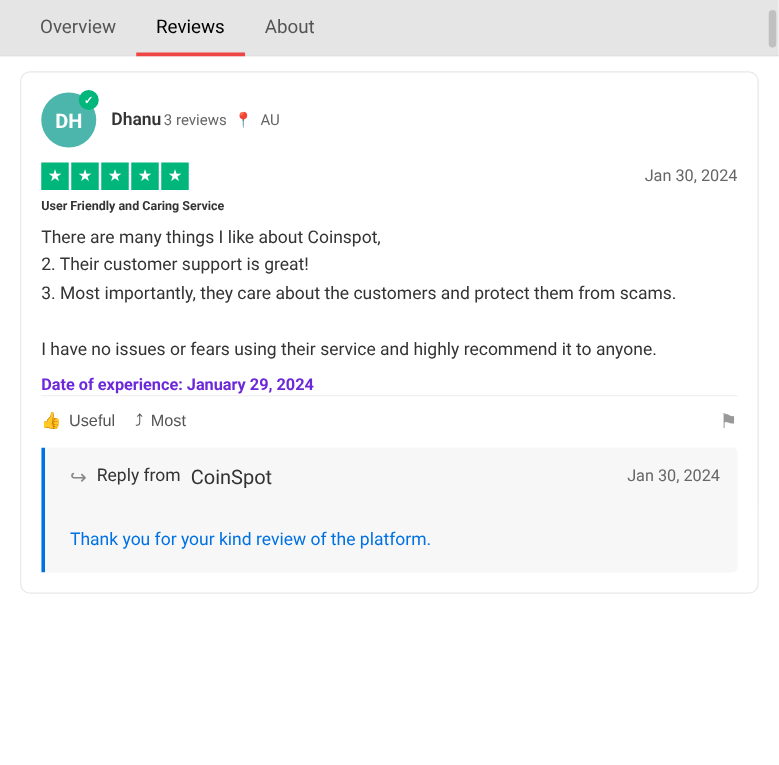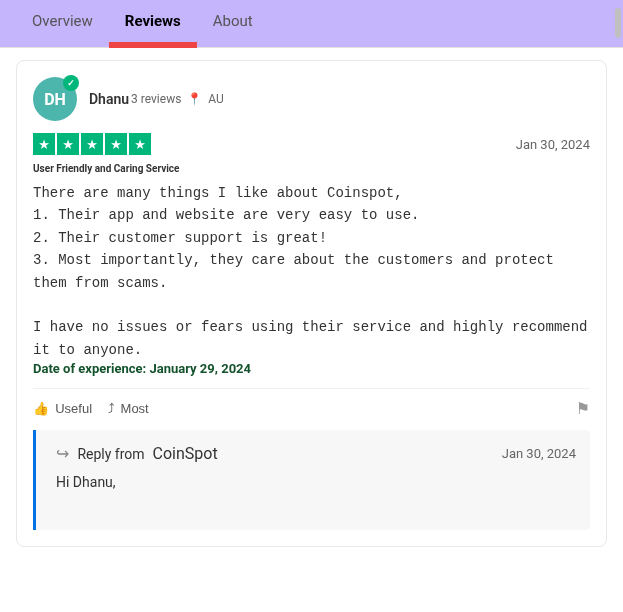--- a/index.html
+++ b/index.html
@@ -9,34 +9,34 @@
       color: #333;
       background: #fff;
       width: 623px;
       overflow-x: hidden;
     }
 
     .tabs {
       display: flex;
       border-bottom: 1px solid #e0e0e0;
       padding: 0 16px;
-      background: #c4b5fd;
+      background: #e5e5e5;
     }
     .tab {
       padding: 12px 16px;
       cursor: pointer;
       font-size: 15px;
       color: #555;
       border-bottom: 2px solid transparent;
       margin-bottom: -1px;
     }
     .tab.active {
       color: #000;
-      border-bottom: 6px solid #ef4444;
-      font-weight: 700;
+      border-bottom: 3px solid #ef4444;
+      font-weight: 400;
     }
 
     .content {
       padding: 12px 16px;
     }
 
     .review-card {
       background: #fff;
       border: 1px solid #e8e8e8;
       border-radius: 8px;
@@ -135,27 +135,27 @@
     .review-title {
       font-weight: 700;
       font-size: 10px;
       margin-bottom: 8px;
     }
 
     .review-body {
       font-size: 14px;
       line-height: 1.6;
       color: #333;
-      font-family: Liberation Mono, monospace;
+      margin-bottom: 10px;
     }
 
     .date-of-experience {
       font-size: 13px;
-      color: #14532d;
-      margin-bottom: 12px;
+      color: #6d28d9;
+      margin-bottom: 0;
     }
 
     .date-of-experience span {
       font-weight: 700;
     }
 
     .review-actions {
       display: flex;
       align-items: center;
       gap: 16px;
@@ -286,21 +286,20 @@
         <div class="star">★</div>
         <div class="star">★</div>
       </div>
       <div class="review-date">Jan 30, 2024</div>
     </div>
 
     <div class="review-title">User Friendly and Caring Service</div>
 
     <div class="review-body">
       <div>There are many things I like about Coinspot,</div>
-      <div>1. Their app and website are very easy to use.</div>
       <div>2. Their customer support is great!</div>
       <div>3. Most importantly, they care about the customers and protect them from scams.</div>
       <br>
       <div>I have no issues or fears using their service and highly recommend it to anyone.</div>
     </div>
 
     <div class="date-of-experience">
       <span>Date of experience:</span>
       <span>January 29, 2024</span>
     </div>
@@ -320,19 +319,19 @@
     <div class="reply-section">
       <div class="reply-header">
         <div class="reply-from">
           <span class="reply-arrow">↪</span>
           <span>Reply from</span>
           <span class="reply-author">CoinSpot</span>
         </div>
         <div class="reply-date">Jan 30, 2024</div>
       </div>
       <div class="reply-body">
-        <div>Hi Dhanu,</div>
         <br>
+        <div class="highlight">Thank you for your kind review of the platform.</div>
       </div>
     </div>
 
   </div>
 </div>
 
 </body></html>

